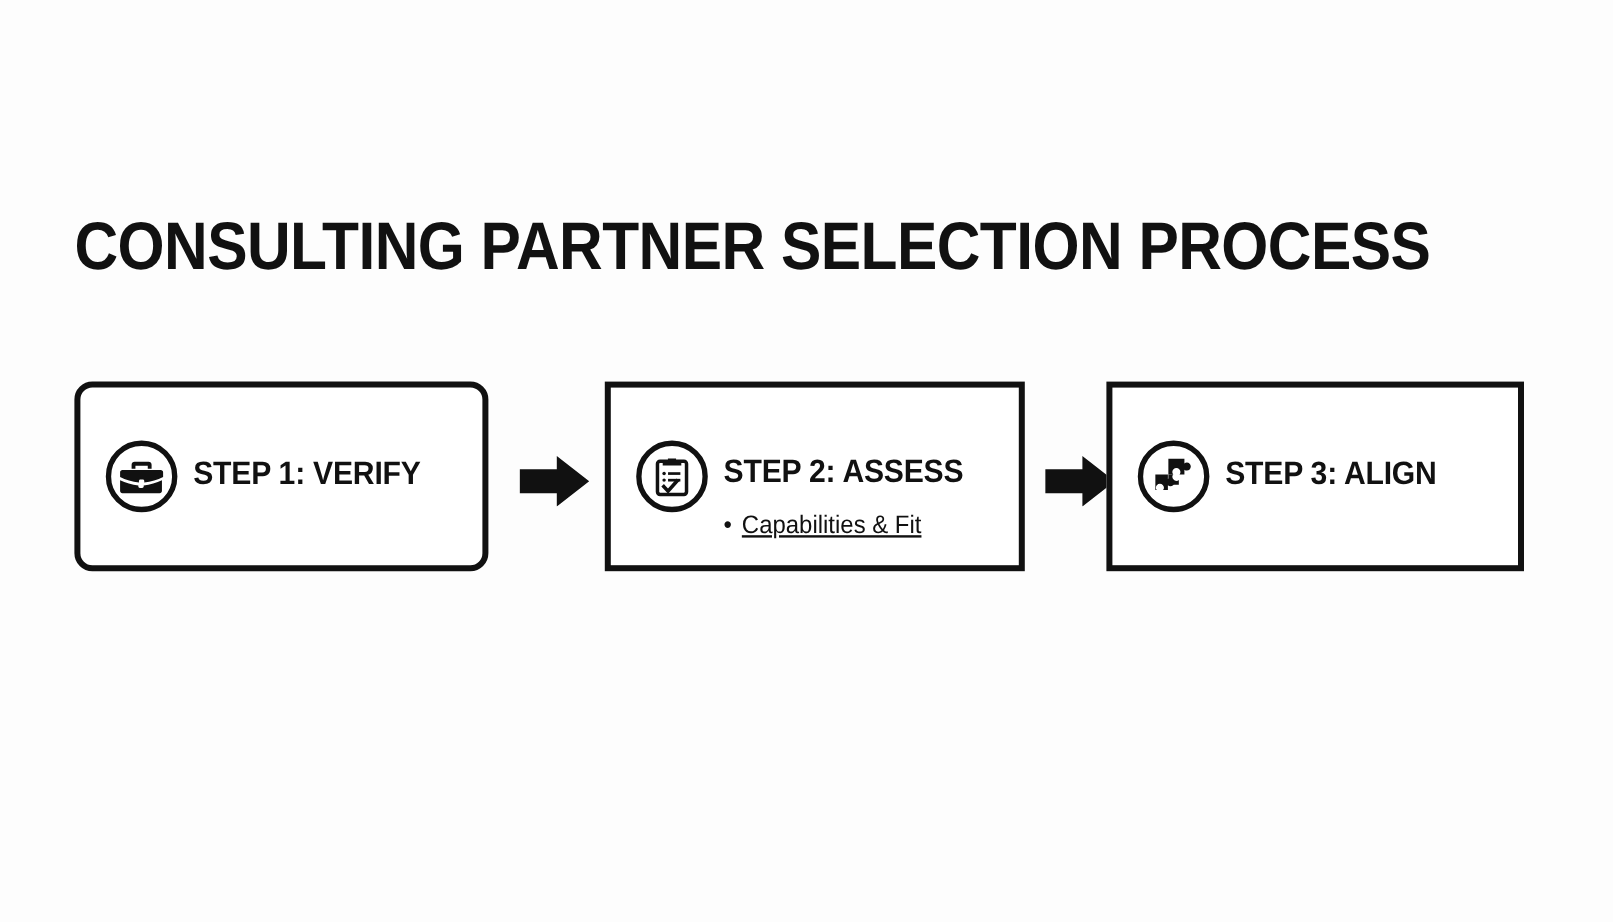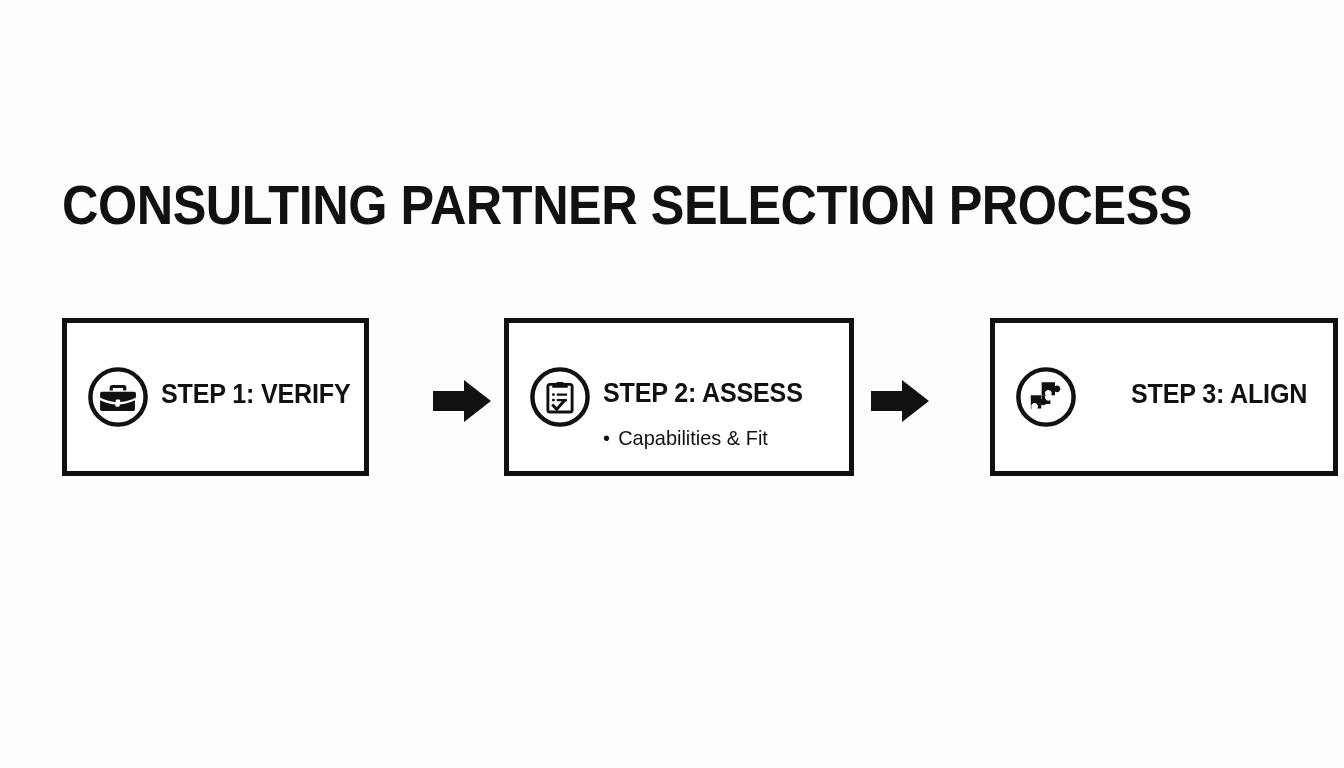--- a/index.html
+++ b/index.html
@@ -53,23 +53,23 @@
     top: 0;
     height: 158px;
     box-sizing: border-box;
     border: 5px solid #111111;
     background: #ffffff;
     display: flex;
     flex-direction: row;
     align-items: center;
   }
 
-  #step-box-1 { left: 62px;  width: 307px; }
+  #step-box-1 { left: 62px;  width: 345px; border-radius: 15px; }
   #step-box-2 { left: 504px; width: 350px; }
-  #step-box-3 { left: 990px; width: 348px; gap: 42px; }
+  #step-box-3 { left: 922px; width: 348px; }
 
   .step-icon-wrap {
     flex: 0 0 auto;
     width: 86px;
     display: flex;
     align-items: center;
     justify-content: center;
     padding-left: 8px;
   }
 
@@ -99,21 +99,21 @@
     transform-origin: left center;
     white-space: nowrap;
     margin-bottom: 5px;
   }
 
   .bullet-list {
     list-style: none;
     margin: 0;
     padding: 0;
   }
-  .bullet-list.spaced { margin-top: 10px; }
+  .bullet-list.spaced { margin-top: 10px; text-decoration: underline; }
 
   .bullet-item {
     font-family: "Liberation Sans", sans-serif;
     font-weight: normal;
     font-size: 21px;
     line-height: 28px;
     color: #111111;
     white-space: nowrap;
     padding-left: 16px;
     position: relative;

